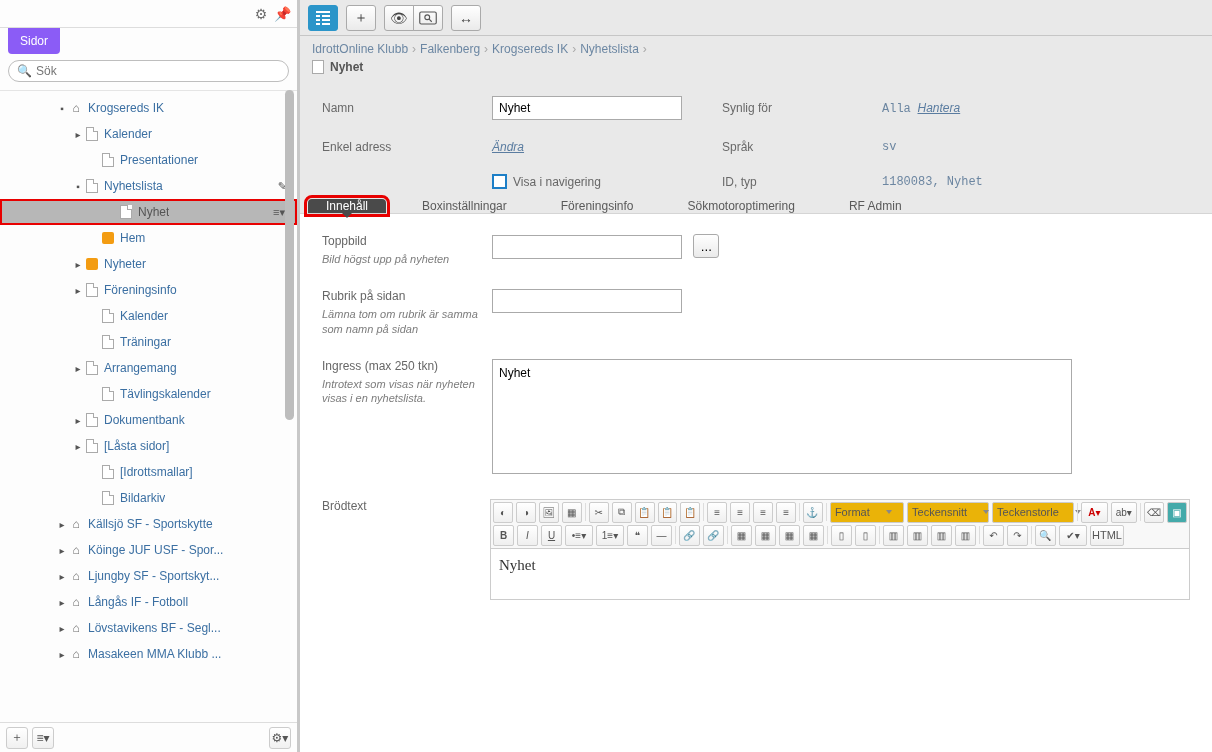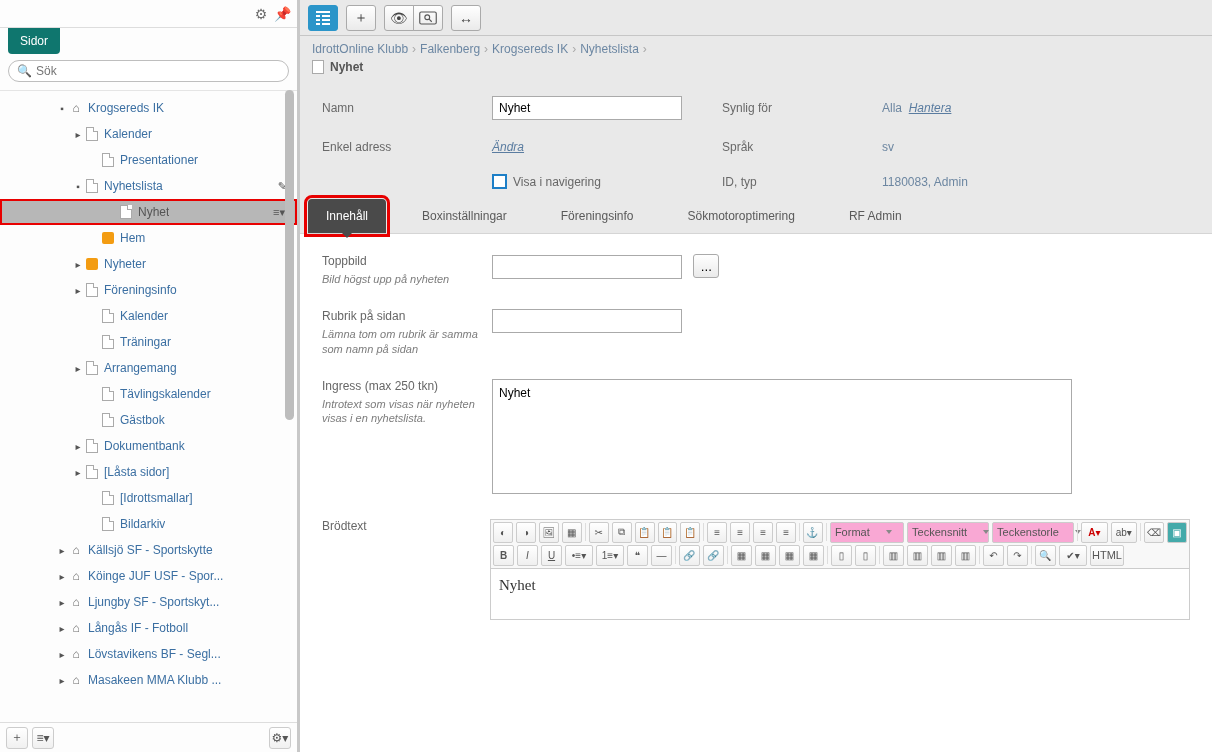--- a/index.html
+++ b/index.html
@@ -33,21 +33,21 @@
   gap: 6px;
 }
 .sidebar-top-icons .ico {
   width: 16px; height: 16px;
   display: inline-flex; align-items: center; justify-content: center;
   color: #6d6d6d;
   font-size: 14px;
 }
 .pin-icon { color: #3a8dde; }
 .sidebar-tab {
-  background: #0f766e;
+  background: #8b5cf6;
   color: #fff;
   display: inline-block;
   padding: 6px 12px;
   font-size: 12px;
   border-radius: 0 0 4px 4px;
   margin-left: 8px;
   width: fit-content;
 }
 .sidebar-search-row {
   padding: 6px 8px 8px 8px;
@@ -249,21 +249,21 @@
 }
 .prop-label { color: #696969; }
 .name-input {
   width: 190px;
   padding: 4px 6px;
   border: 1px solid #aaa;
   font-size: 12px;
   background: #fff;
 }
 .link-like { color: #5a7ca0; text-decoration: underline; cursor: pointer; font-size: 12px; font-style: italic; }
-.prop-value { color: #6c86a1; }
+.prop-value { color: #6c86a1; font-family: Liberation Mono, monospace; }
 .checkbox-row { display: flex; align-items: center; gap: 6px; }
 .vis-chk {
   width: 15px; height: 15px;
   border: 2px solid #1d7fc7;
   background: #fff;
 }
 .tools-row { padding: 4px 22px 16px 0; display: flex; justify-content: flex-end; }
 .tools-btn {
   padding: 5px 12px;
   border: 1px solid #aaa;
@@ -283,21 +283,21 @@
 }
 
 .tabs {
   display: flex;
   padding-left: 8px;
   border-bottom: 1px solid #d5d5d5;
   align-items: flex-end;
   gap: 18px;
 }
 .tab {
-  padding: 10px 18px;
+  padding: 0 18px;
   color: #5a5a5a;
   cursor: pointer;
 }
 .tab.active {
   background: #4a4a4a;
   color: #fff;
   border-radius: 4px 4px 0 0;
   position: relative;
   outline: 3px solid #e80000;
   outline-offset: 1px;
@@ -383,21 +383,21 @@
   justify-content: center;
   background: linear-gradient(#fff,#efefef);
   font-size: 10px;
   color: #555;
   cursor: pointer;
 }
 .rt-select {
   height: 21px;
   border: 1px solid #ccc;
   border-radius: 2px;
-  background: #f9a8d4;
+  background: #eab308;
   font-size: 11px;
   color: #555;
   padding: 0 4px;
   display: inline-flex;
   align-items: center;
   gap: 16px;
 }
 .rt-select .caret {
   width: 0; height: 0;
   border-left: 3px solid transparent;
@@ -508,27 +508,20 @@
             <span class="page-icon"></span>
           </span>
           <span class="label">Arrangemang</span>
         </div>
         <div class="tree-item indent-2">
           <span class="expander"></span>
           <span class="icon">
             <span class="page-icon"></span>
           </span>
           <span class="label">Tävlingskalender</span>
-        </div>
-        <div class="tree-item indent-2">
-          <span class="expander"></span>
-          <span class="icon">
-            <span class="page-icon"></span>
-          </span>
-          <span class="label">Gästbok</span>
         </div>
         <div class="tree-item indent-1">
           <span class="expander">▸</span>
           <span class="icon">
             <span class="page-icon"></span>
           </span>
           <span class="label">Dokumentbank</span>
         </div>
         <div class="tree-item indent-1">
           <span class="expander">▸</span>
@@ -648,21 +641,21 @@
       <div><span class="link-like">Ändra</span></div>
       <div class="prop-label">Språk</div>
       <div class="prop-value">sv</div>
 
       <div></div>
       <div class="checkbox-row">
         <div class="vis-chk"></div>
         <span>Visa i navigering</span>
       </div>
       <div class="prop-label">ID, typ</div>
-      <div class="prop-value">1180083, Admin</div>
+      <div class="prop-value">1180083, Nyhet</div>
     </div>
 
 
     <div class="tabs">
       <div class="tab active">Innehåll</div>
       <div class="tab">Boxinställningar</div>
       <div class="tab">Föreningsinfo</div>
       <div class="tab">Sökmotoroptimering</div>
       <div class="tab">RF Admin</div>
     </div>

